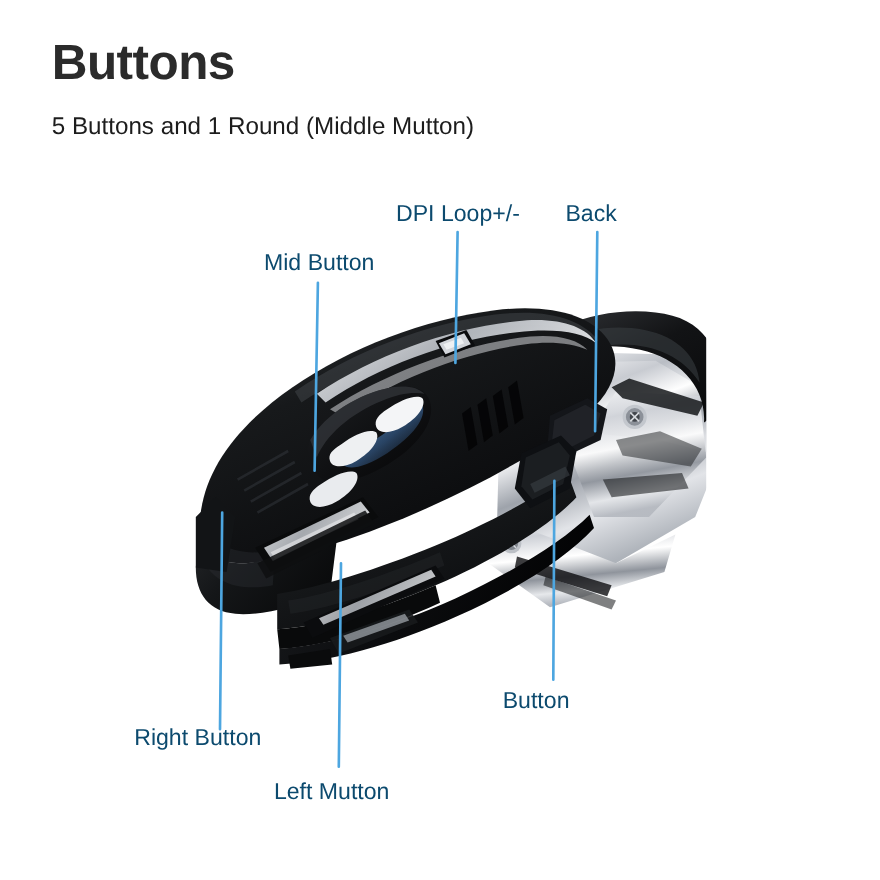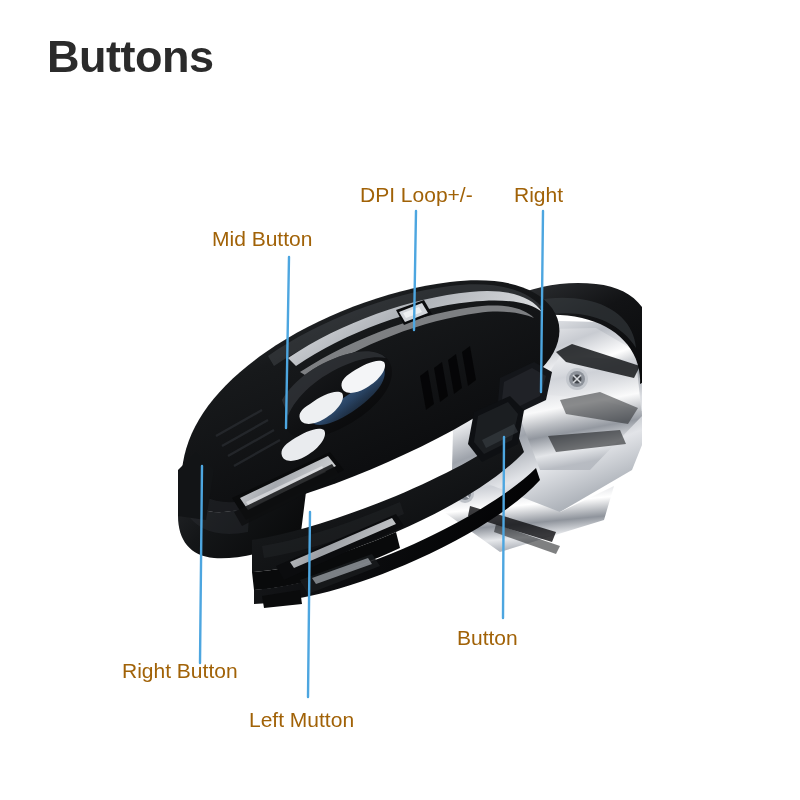--- a/index.html
+++ b/index.html
@@ -38,21 +38,21 @@
     font-weight: normal;
     color: #1c1c1c;
     line-height: 1;
     white-space: nowrap;
   }
 
   
   .callout-label {
     position: absolute;
     font-size: 21px;
-    color: #a16207;
+    color: #0c4a6e;
     white-space: nowrap;
     line-height: 1;
   }
 
   
   #leader-lines {
     position: absolute;
     left: 0;
     top: 0;
     width: 800px;
@@ -69,20 +69,21 @@
     height: 800px;
   }
 </style>
 </head>
 <body>
 
 <div id="page">
 
   <div id="title">Buttons</div>
 
+  <div id="subtitle">5 Buttons and 1 Round (Middle Mutton)</div>
 
   <svg id="mouse-figure" viewBox="0 0 800 800">
     <defs>
       <linearGradient id="gBodyTop" x1="0.15" y1="0" x2="0.85" y2="1">
         <stop offset="0%" stop-color="#2e3134"></stop>
         <stop offset="28%" stop-color="#17191b"></stop>
         <stop offset="70%" stop-color="#0d0e10"></stop>
         <stop offset="100%" stop-color="#060607"></stop>
       </linearGradient>
       <linearGradient id="gBodyLeft" x1="0" y1="0" x2="1" y2="0.6">
@@ -269,25 +270,25 @@
 
   <svg id="leader-lines" viewBox="0 0 800 800">
     <line x1="289" y1="257" x2="286" y2="428" stroke="#4da6e0" stroke-width="2.4" stroke-linecap="round"></line>
     <line x1="416" y1="211" x2="414" y2="330" stroke="#4da6e0" stroke-width="2.4" stroke-linecap="round"></line>
     <line x1="543" y1="211" x2="541" y2="392" stroke="#4da6e0" stroke-width="2.4" stroke-linecap="round"></line>
     <line x1="504" y1="437" x2="503" y2="618" stroke="#4da6e0" stroke-width="2.4" stroke-linecap="round"></line>
     <line x1="202" y1="466" x2="200" y2="663" stroke="#4da6e0" stroke-width="2.4" stroke-linecap="round"></line>
     <line x1="310" y1="512" x2="308" y2="697" stroke="#4da6e0" stroke-width="2.4" stroke-linecap="round"></line>
   </svg>
 
-  <div class="callout-label" style="left:212px; top:228px;">Mid Button</div>
+  <div class="callout-label" style="left:240px; top:228px;">Mid Button</div>
 
   <div class="callout-label" style="left:360px; top:184px;">DPI Loop+/-</div>
 
-  <div class="callout-label" style="left:514px; top:184px;">Right</div>
+  <div class="callout-label" style="left:514px; top:184px;">Back</div>
 
   <div class="callout-label" style="left:457px; top:627px;">Button</div>
 
   <div class="callout-label" style="left:122px; top:660px;">Right Button</div>
 
   <div class="callout-label" style="left:249px; top:709px;">Left Mutton</div>
 
 </div>
 
 </body></html>

